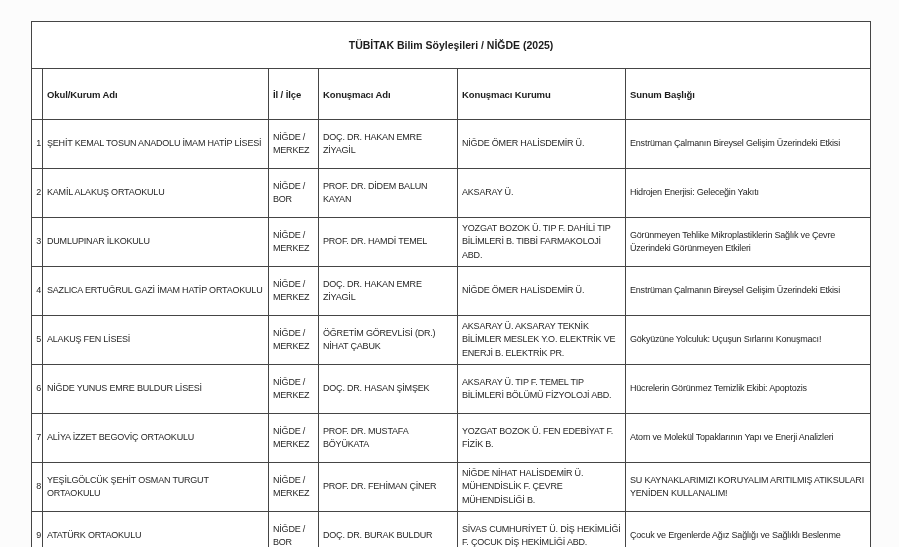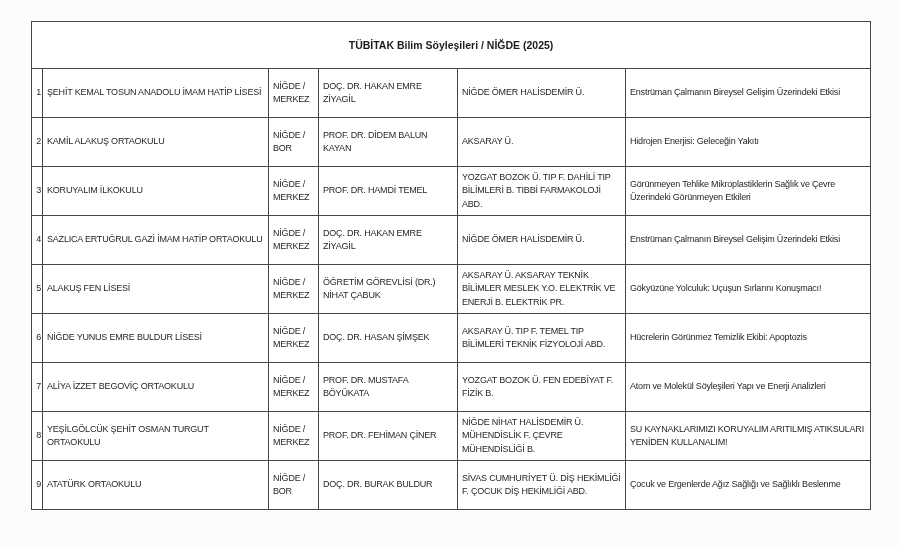--- a/index.html
+++ b/index.html
@@ -72,20 +72,28 @@
       <col style="width:226px">
       <col style="width:50px">
       <col style="width:139px">
       <col style="width:168px">
       <col style="width:245px">
     </colgroup>
     <thead>
       <tr class="title-row">
         <th colspan="6">TÜBİTAK Bilim Söyleşileri / NİĞDE (2025)</th>
       </tr>
+      <tr class="header-row">
+        <th class="col-no"></th>
+        <th class="col-okul">Okul/Kurum Adı</th>
+        <th class="col-il">İl / İlçe</th>
+        <th class="col-konusmaci">Konuşmacı Adı</th>
+        <th class="col-kurum">Konuşmacı Kurumu</th>
+        <th class="col-sunum">Sunum Başlığı</th>
+      </tr>
     </thead>
     <tbody id="rows">
         <tr class="data-row">
     <td class="col-no">1</td>
     <td class="col-okul">ŞEHİT KEMAL TOSUN ANADOLU İMAM HATİP LİSESİ</td>
     <td class="col-il">NİĞDE /
 MERKEZ</td>
     <td class="col-konusmaci">DOÇ. DR. HAKAN EMRE ZİYAGİL</td>
     <td class="col-kurum">NİĞDE ÖMER HALİSDEMİR Ü.</td>
     <td class="col-sunum">Enstrüman Çalmanın Bireysel Gelişim Üzerindeki Etkisi</td>
@@ -94,21 +102,21 @@
     <td class="col-no">2</td>
     <td class="col-okul">KAMİL ALAKUŞ ORTAOKULU</td>
     <td class="col-il">NİĞDE /
 BOR</td>
     <td class="col-konusmaci">PROF. DR. DİDEM BALUN KAYAN</td>
     <td class="col-kurum">AKSARAY Ü.</td>
     <td class="col-sunum">Hidrojen Enerjisi: Geleceğin Yakıtı</td>
   </tr>
         <tr class="data-row">
     <td class="col-no">3</td>
-    <td class="col-okul">KORUYALIM İLKOKULU</td>
+    <td class="col-okul">DUMLUPINAR İLKOKULU</td>
     <td class="col-il">NİĞDE /
 MERKEZ</td>
     <td class="col-konusmaci">PROF. DR. HAMDİ TEMEL</td>
     <td class="col-kurum">YOZGAT BOZOK Ü. TIP F. DAHİLİ TIP BİLİMLERİ B. TIBBİ FARMAKOLOJİ ABD.</td>
     <td class="col-sunum">Görünmeyen Tehlike Mikroplastiklerin Sağlık ve Çevre Üzerindeki Görünmeyen Etkileri</td>
   </tr>
         <tr class="data-row">
     <td class="col-no">4</td>
     <td class="col-okul">SAZLICA ERTUĞRUL GAZİ İMAM HATİP ORTAOKULU</td>
     <td class="col-il">NİĞDE /
@@ -125,31 +133,31 @@
     <td class="col-konusmaci">ÖĞRETİM GÖREVLİSİ (DR.) NİHAT ÇABUK</td>
     <td class="col-kurum">AKSARAY Ü. AKSARAY TEKNİK BİLİMLER MESLEK Y.O. ELEKTRİK VE ENERJİ B. ELEKTRİK PR.</td>
     <td class="col-sunum">Gökyüzüne Yolculuk: Uçuşun Sırlarını Konuşmacı!</td>
   </tr>
         <tr class="data-row">
     <td class="col-no">6</td>
     <td class="col-okul">NİĞDE YUNUS EMRE BULDUR LİSESİ</td>
     <td class="col-il">NİĞDE /
 MERKEZ</td>
     <td class="col-konusmaci">DOÇ. DR. HASAN ŞİMŞEK</td>
-    <td class="col-kurum">AKSARAY Ü. TIP F. TEMEL TIP BİLİMLERİ TEKNİK FİZYOLOJİ ABD.</td>
+    <td class="col-kurum">AKSARAY Ü. TIP F. TEMEL TIP BİLİMLERİ BÖLÜMÜ FİZYOLOJİ ABD.</td>
     <td class="col-sunum">Hücrelerin Görünmez Temizlik Ekibi: Apoptozis</td>
   </tr>
         <tr class="data-row">
     <td class="col-no">7</td>
     <td class="col-okul">ALİYA İZZET BEGOVİÇ ORTAOKULU</td>
     <td class="col-il">NİĞDE /
 MERKEZ</td>
     <td class="col-konusmaci">PROF. DR. MUSTAFA BÖYÜKATA</td>
     <td class="col-kurum">YOZGAT BOZOK Ü. FEN EDEBİYAT F. FİZİK B.</td>
-    <td class="col-sunum">Atom ve Molekül Söyleşileri Yapı ve Enerji Analizleri</td>
+    <td class="col-sunum">Atom ve Molekül Topaklarının Yapı ve Enerji Analizleri</td>
   </tr>
         <tr class="data-row">
     <td class="col-no">8</td>
     <td class="col-okul">YEŞİLGÖLCÜK ŞEHİT OSMAN TURGUT ORTAOKULU</td>
     <td class="col-il">NİĞDE /
 MERKEZ</td>
     <td class="col-konusmaci">PROF. DR. FEHİMAN ÇİNER</td>
     <td class="col-kurum">NİĞDE NİHAT HALİSDEMİR Ü. MÜHENDİSLİK F. ÇEVRE MÜHENDİSLİĞİ B.</td>
     <td class="col-sunum">SU KAYNAKLARIMIZI KORUYALIM ARITILMIŞ ATIKSULARI YENİDEN KULLANALIM!</td>
   </tr>

